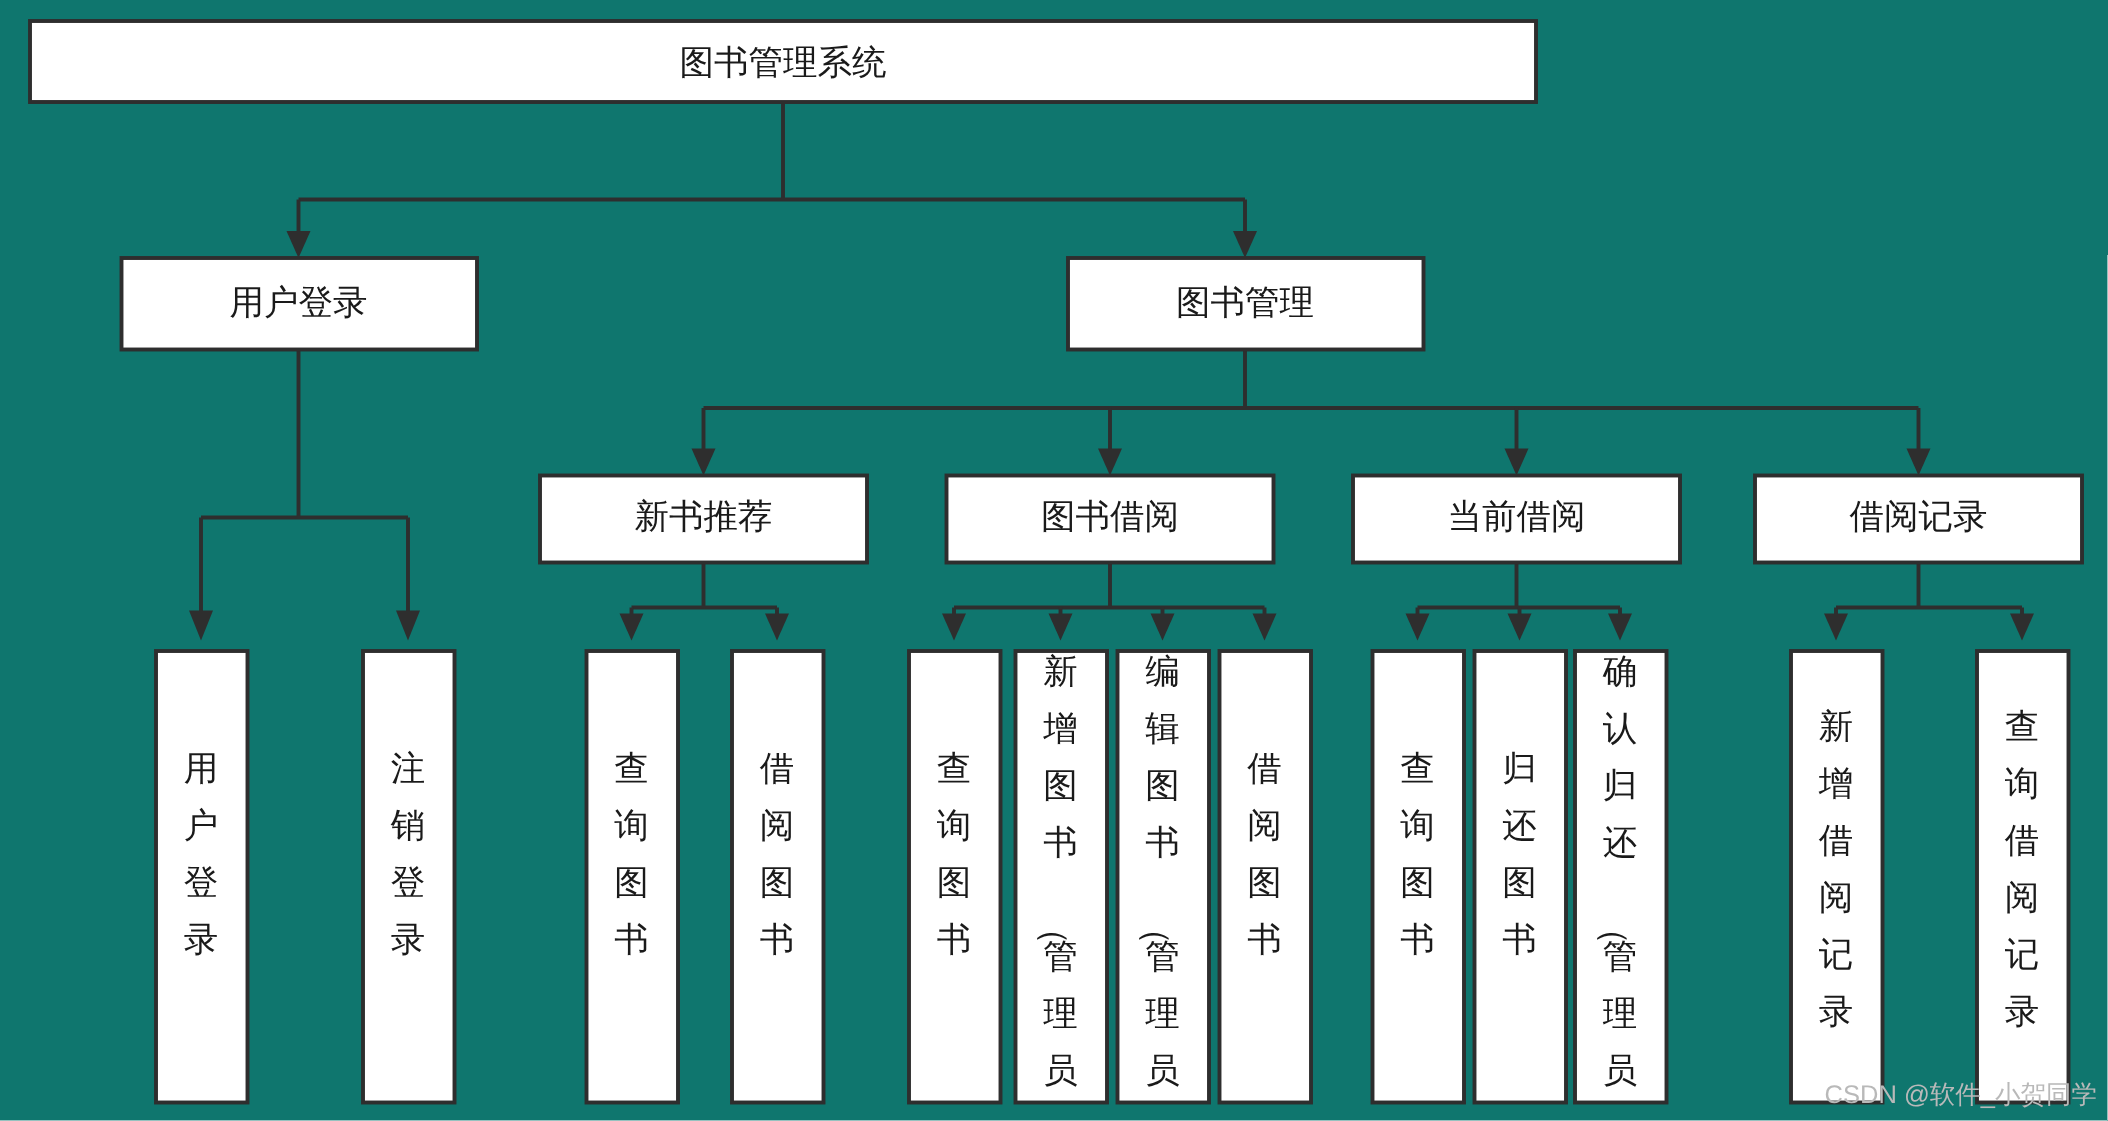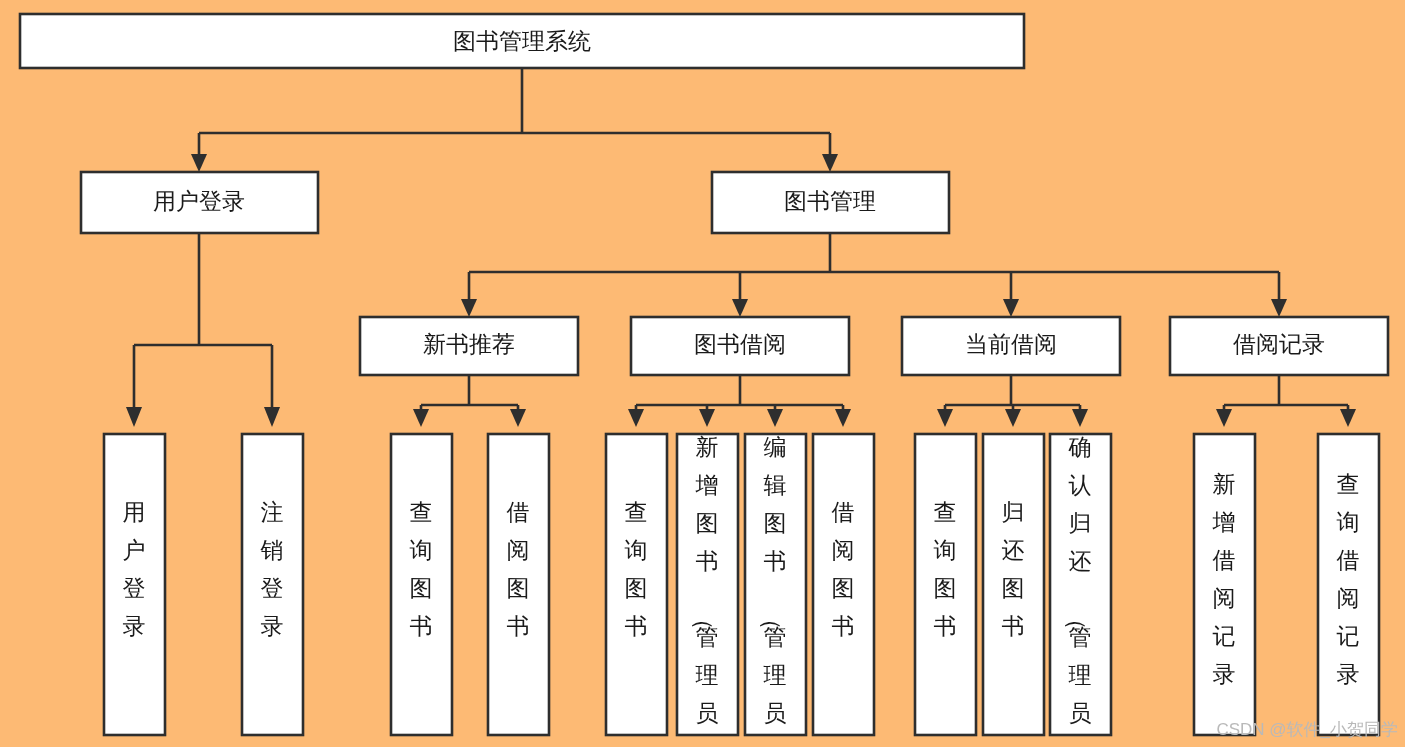--- a/index.html
+++ b/index.html
@@ -10,21 +10,21 @@
   body {
     width: 1405px;
     height: 747px;
     font-family: "Liberation Sans", "DejaVu Sans", sans-serif;
     overflow: hidden;
   }
   #diagram-root {
     position: relative;
     width: 1405px;
     height: 747px;
-    background: #fdba74;
+    background: #0f766e;
   }
   svg#flowchart {
     display: block;
     width: 1405px;
     height: 747px;
   }
   .node-box {
     fill: #ffffff;
     stroke: #2e2e2e;
     stroke-width: 2.6;

